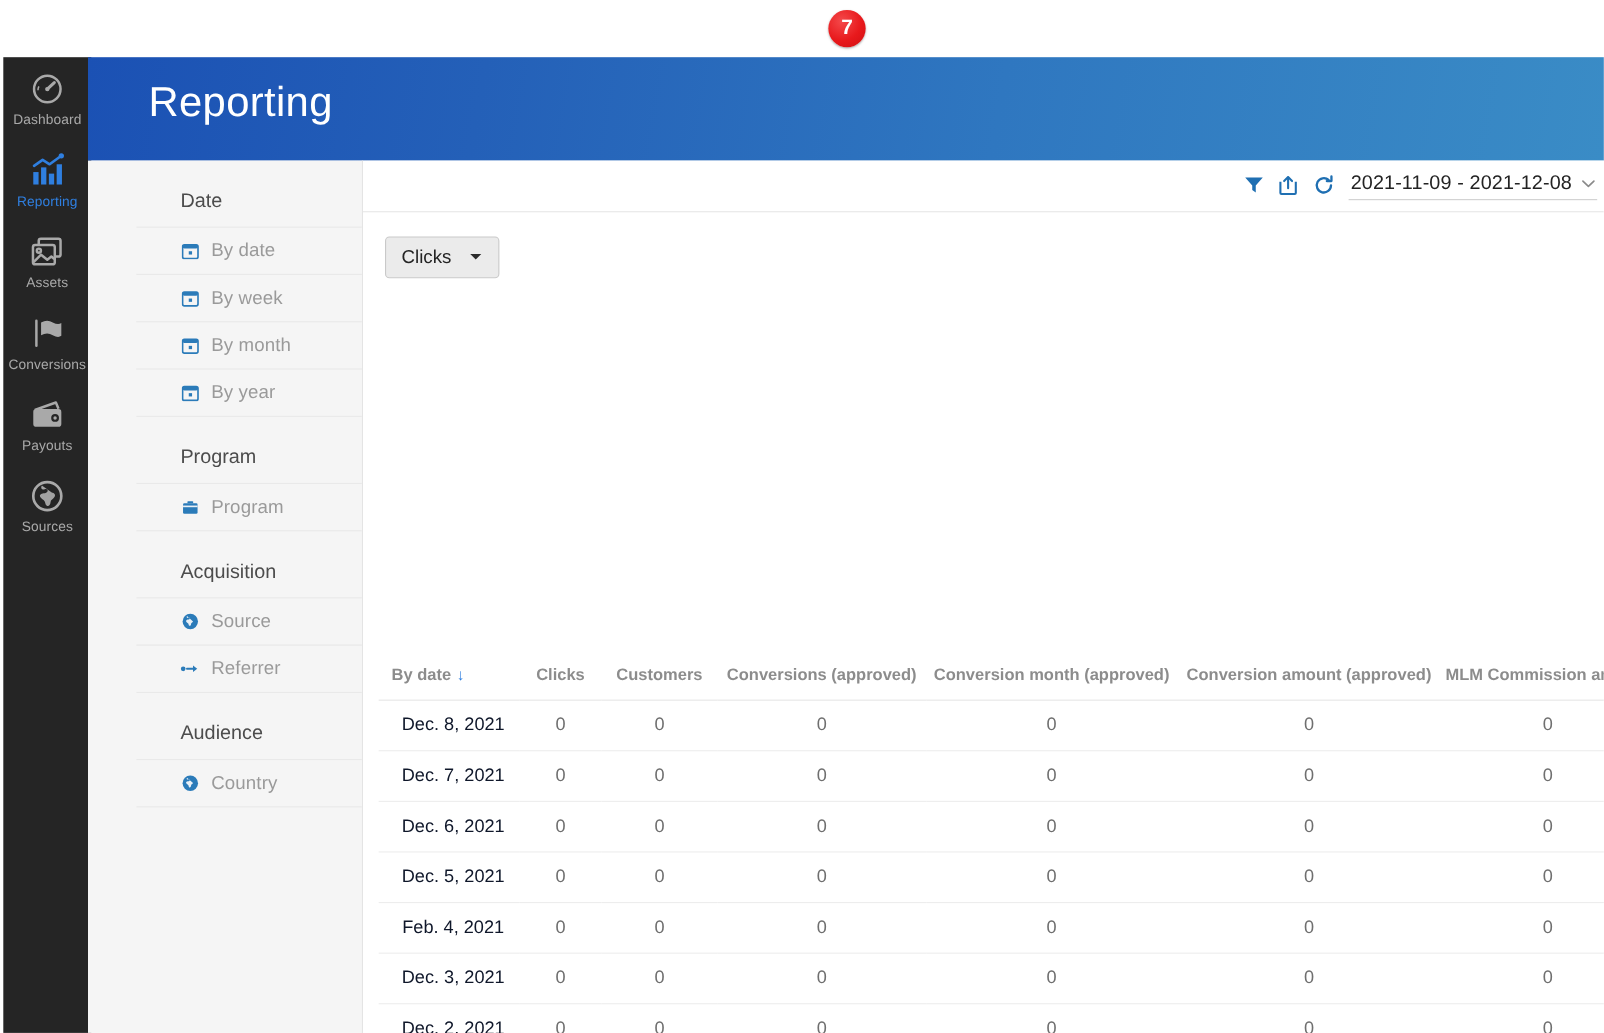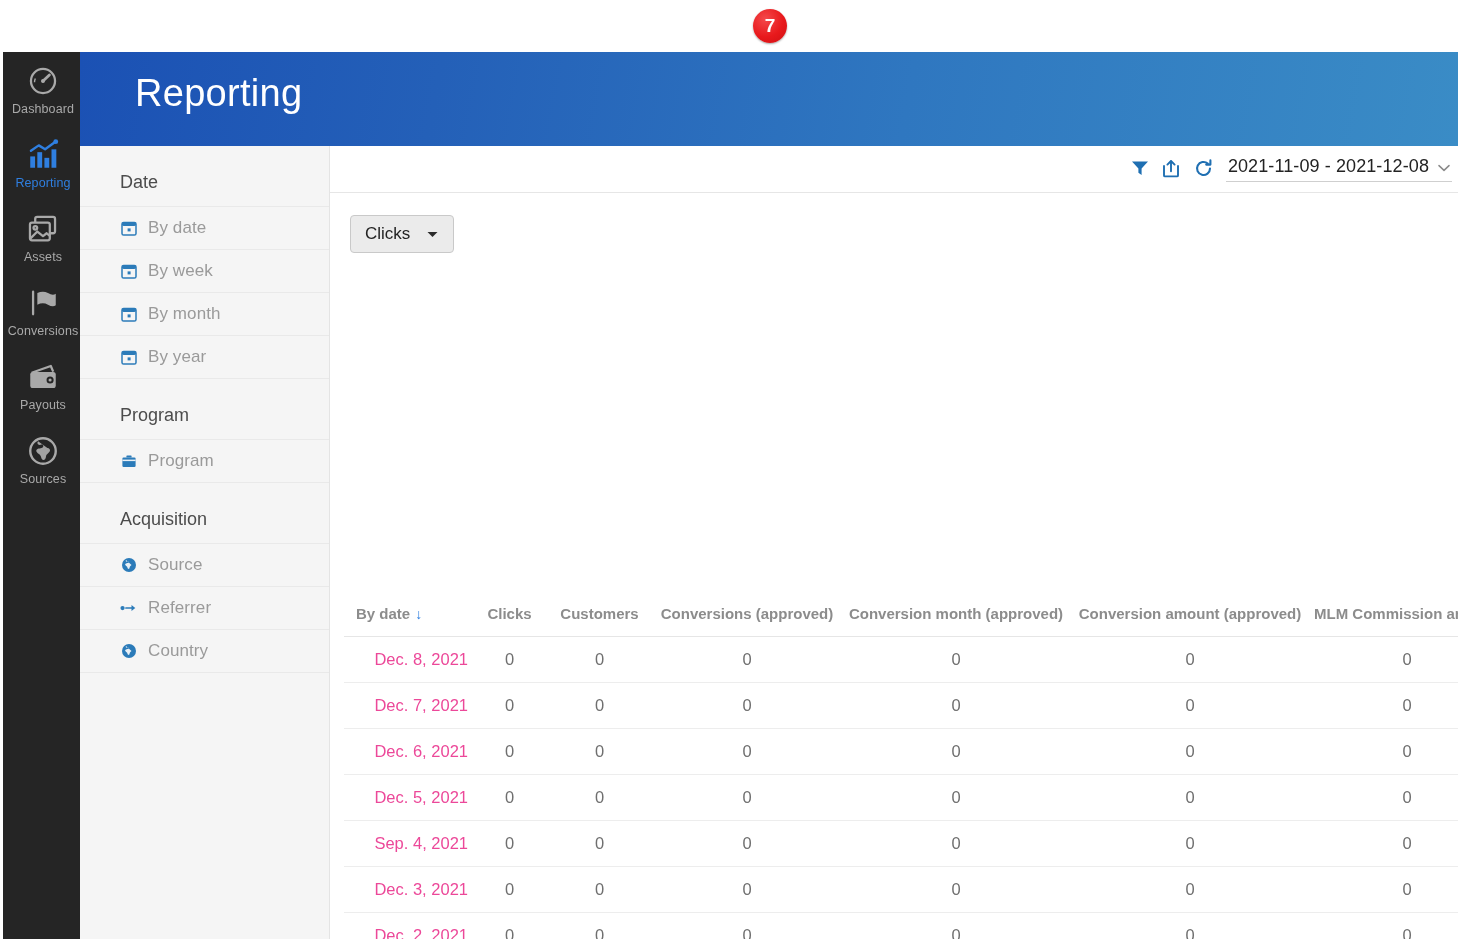--- a/index.html
+++ b/index.html
@@ -68,20 +68,21 @@
     letter-spacing: 0.3px;
   }
 
   
   #subnav {
     position: absolute; left: 80px; top: 146px;
     width: 250px; height: 793px;
     background: #f5f5f5;
     border-right: 1px solid #e4e4e4;
     overflow: hidden;
+    padding-left: 44px;
   }
   .nav-group-title {
     padding: 26px 0 14px 40px;
     font-size: 18px;
     color: #4c4c4c;
     font-weight: normal;
   }
   .nav-row {
     display: flex;
     align-items: center;
@@ -194,23 +195,23 @@
   table.rep th.c0 { text-align: left; padding-left: 12px; }
   table.rep td {
     font-size: 16.5px;
     color: #6f6f6f;
     text-align: center;
     padding: 13px 4px;
     border-bottom: 1px solid #ededed;
     white-space: nowrap;
   }
   table.rep td.c0 {
-    text-align: right;
+    text-align: center;
     padding-left: 12px;
-    color: #ec4899;
+    color: #0f172a;
     margin-top: 26px;
   }
   .sort-arrow { color: #2f7fe0; margin-left: 5px; font-size: 14px; }
 </style>
 </head>
 <body>
 
 <div id="topstrip">
   <div id="notif-badge">7</div>
 </div>
@@ -363,20 +364,21 @@
     <span class="nav-ico">
       <svg width="20" height="14" viewBox="0 0 20 14">
         <circle cx="3" cy="7" r="2.5" fill="#2b7bb9"></circle>
         <path d="M7 7 H15" stroke="#2b7bb9" stroke-width="2" stroke-linecap="round"></path>
         <path d="M13.5 3.6 L18 7 L13.5 10.4 Z" fill="#2b7bb9"></path>
       </svg>
     </span>
     <span class="nav-lbl">Referrer</span>
   </div>
 
+  <div class="nav-group-title">Audience</div>
   <div class="nav-row">
     <span class="nav-ico">
       <svg width="16" height="16" viewBox="0 0 16 16">
         <circle cx="8" cy="8" r="7" fill="#2b7bb9"></circle>
         <path d="M5 3 c-.8 1.4 .4 2 1.2 1.6 c1 -.5 1.8 .4 1.1 1.2 c-.7 .8 -2.3 .3 -3 1.2 c-.7 1 .8 1.8 1.6 2.5 c.7 .6 .4 1.8 1.2 2.3 c.8 .6 1.6 -.7 1.6 -1.6 c0 -1 1.2 -1.4 1.8 -2.3" fill="#e9f0f6" stroke="none"></path>
       </svg>
     </span>
     <span class="nav-lbl">Country</span>
   </div>
 
@@ -486,21 +488,21 @@
         <tr>
           <td class="c0">Dec. 5, 2021</td>
           <td>0</td>
           <td>0</td>
           <td>0</td>
           <td>0</td>
           <td>0</td>
           <td>0</td>
         </tr>
         <tr>
-          <td class="c0">Sep. 4, 2021</td>
+          <td class="c0">Feb. 4, 2021</td>
           <td>0</td>
           <td>0</td>
           <td>0</td>
           <td>0</td>
           <td>0</td>
           <td>0</td>
         </tr>
         <tr>
           <td class="c0">Dec. 3, 2021</td>
           <td>0</td>

